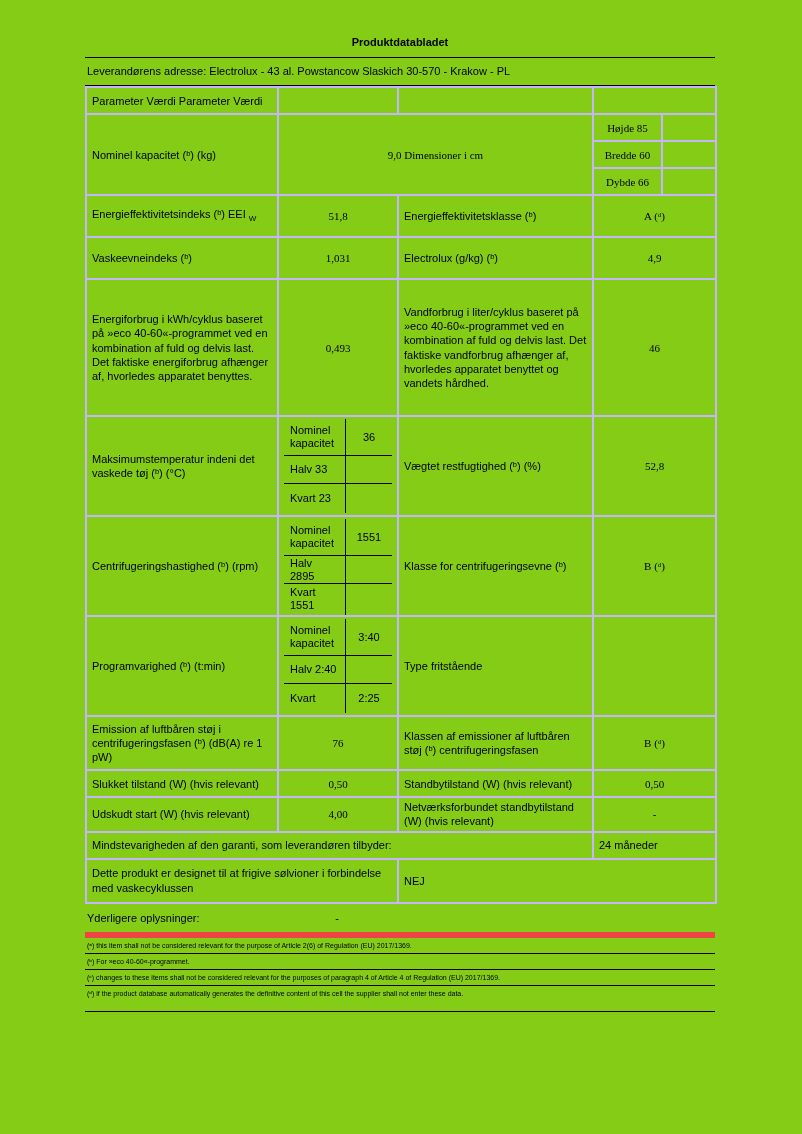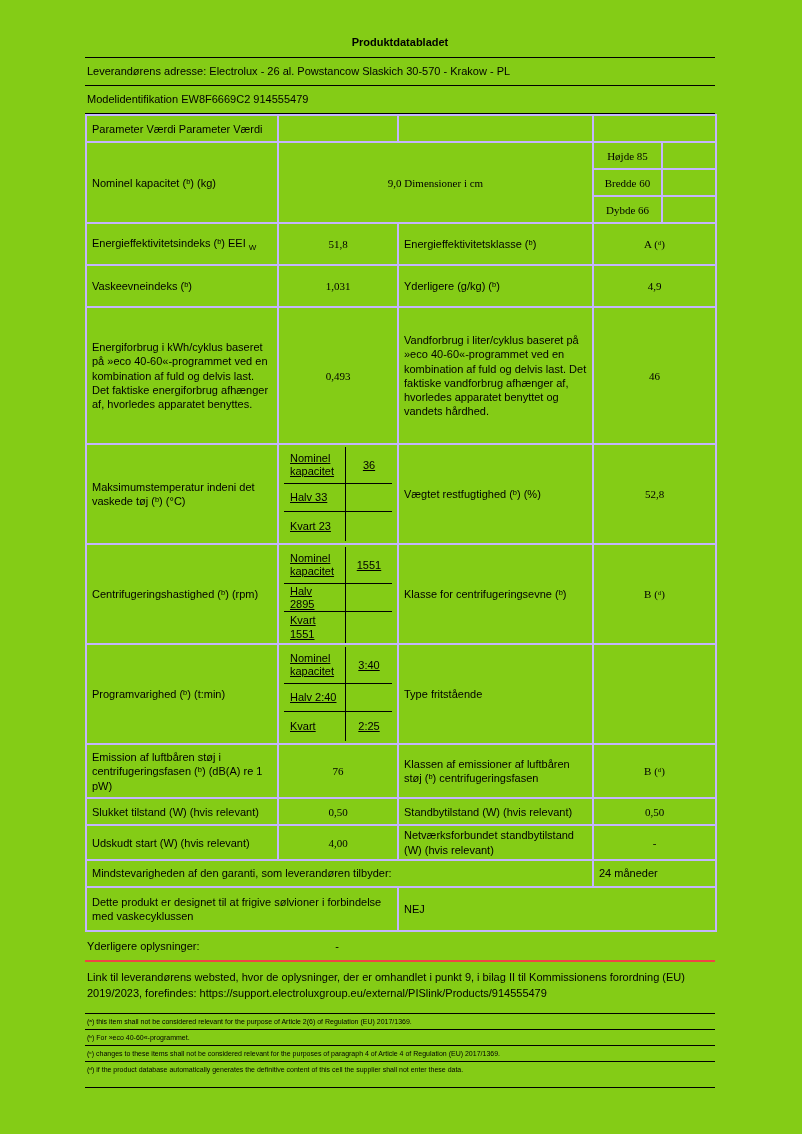--- a/index.html
+++ b/index.html
@@ -19,47 +19,46 @@
 
   table.main-table { border-collapse: collapse; width: 630px; table-layout: fixed; }
   table.main-table td { border: 2px solid #c4b5fd; padding: 2px 5px; vertical-align: middle; line-height: 1.3; overflow: hidden; }
   col.c1 { width: 192px; } col.c2 { width: 120px; } col.c3 { width: 195px; }
   col.c4 { width: 69px; }  col.c5 { width: 54px; }
   td.lbl { text-align: left; }
   td.val { text-align: center; font-family: Liberation Serif, serif; }
   td.val-left { text-align: left; }
   td.sub-cell { padding: 0; vertical-align: top; }
 
-  .subgrid { display: grid; grid-template-columns: 62px auto; grid-template-rows: 37px 28px auto; height: 94px; text-decoration: underline; }
+  .subgrid { display: grid; grid-template-columns: 62px auto; grid-template-rows: 37px 28px auto; height: 94px; }
   .subgrid > div { display: flex; align-items: center; line-height: 1.2; }
   .sg-l { padding: 2px 6px; border-right: 1px solid #000; }
   .sg-v { justify-content: center; padding: 2px 2px; }
   .sg-b { border-bottom: 1px solid #000; }
 
   .subsc { font-size: 8px; vertical-align: sub; }
 
-  .plain-row { position: relative; padding: 8px 2px; border-bottom: 2px solid #ef4444; }
+  .plain-row { position: relative; padding: 8px 2px; border-bottom: 6px solid #ef4444; }
   .dash-val { position: absolute; left: 192px; width: 120px; text-align: center; }
 
   .link-row { padding: 8px 2px 11px; border-bottom: 1px solid #000; line-height: 1.45; }
 
   .footnotes { width: 630px; }
   .footnote { font-size: 7px; line-height: 1.3; padding: 3px 2px; border-bottom: 1px solid #000; }
   .footnote.last { padding-bottom: 13px; }
 </style>
 </head>
 <body>
 
 <div class="page">
   <div class="content">
 
     <div class="doc-title">Produktdatabladet</div>
 
-    <div class="intro-row">Leverandørens adresse: Electrolux - 26 al. Powstancow Slaskich 30-570 - Krakow - PL</div>
-    <div class="intro-row">Modelidentifikation EW8F6669C2 914555479</div>
+    <div class="intro-row">Leverandørens adresse: Electrolux - 43 al. Powstancow Slaskich 30-570 - Krakow - PL</div>
 
 
     <table class="main-table">
       <colgroup>
         <col class="c1">
           <col class="c2">
           <col class="c3">
           <col class="c4">
           <col class="c5">
       </colgroup>
@@ -90,21 +89,21 @@
         <tr style="height:42px">
           <td class="lbl"><span>Energieffektivitetsindeks (ᵇ) EEI </span><span class="subsc">W</span></td>
           <td class="val">51,8</td>
           <td class="lbl">Energieffektivitetsklasse (ᵇ)</td>
           <td class="val" colspan="2">A (ᵈ)</td>
         </tr>
 
         <tr style="height:42px">
           <td class="lbl">Vaskeevneindeks (ᵇ)</td>
           <td class="val">1,031</td>
-          <td class="lbl">Yderligere (g/kg) (ᵇ)</td>
+          <td class="lbl">Electrolux (g/kg) (ᵇ)</td>
           <td class="val" colspan="2">4,9</td>
         </tr>
 
         <tr style="height:137px">
           <td class="lbl">Energiforbrug i kWh/cyklus baseret på »eco 40-60«-programmet ved en kombination af fuld og delvis last. Det faktiske energiforbrug afhænger af, hvorledes apparatet benyttes.</td>
           <td class="val">0,493</td>
           <td class="lbl">Vandforbrug i liter/cyklus baseret på »eco 40-60«-programmet ved en kombination af fuld og delvis last. Det faktiske vandforbrug afhænger af, hvorledes apparatet benyttet og vandets hårdhed.</td>
           <td class="val" colspan="2">46</td>
         </tr>
 
@@ -187,21 +186,20 @@
           <td class="val-left" colspan="3">NEJ</td>
         </tr>
       </tbody>
     </table>
 
     <div class="plain-row">
       <span>Yderligere oplysninger:</span>
       <span class="dash-val">-</span>
     </div>
 
-    <div class="link-row">Link til leverandørens websted, hvor de oplysninger, der er omhandlet i punkt 9, i bilag II til Kommissionens forordning (EU) 2019/2023, forefindes: https://support.electroluxgroup.eu/external/PISlink/Products/914555479</div>
 
     <div class="footnotes">
       <div class="footnote">(ᵃ) this item shall not be considered relevant for the purpose of Article 2(6) of Regulation (EU) 2017/1369.</div>
       <div class="footnote">(ᵇ) For »eco 40-60«-programmet.</div>
       <div class="footnote">(ᶜ) changes to these items shall not be considered relevant for the purposes of paragraph 4 of Article 4 of Regulation (EU) 2017/1369.</div>
       <div class="footnote last">(ᵈ) if the product database automatically generates the definitive content of this cell the supplier shall not enter these data.</div>
     </div>
 
   </div>
 </div>

